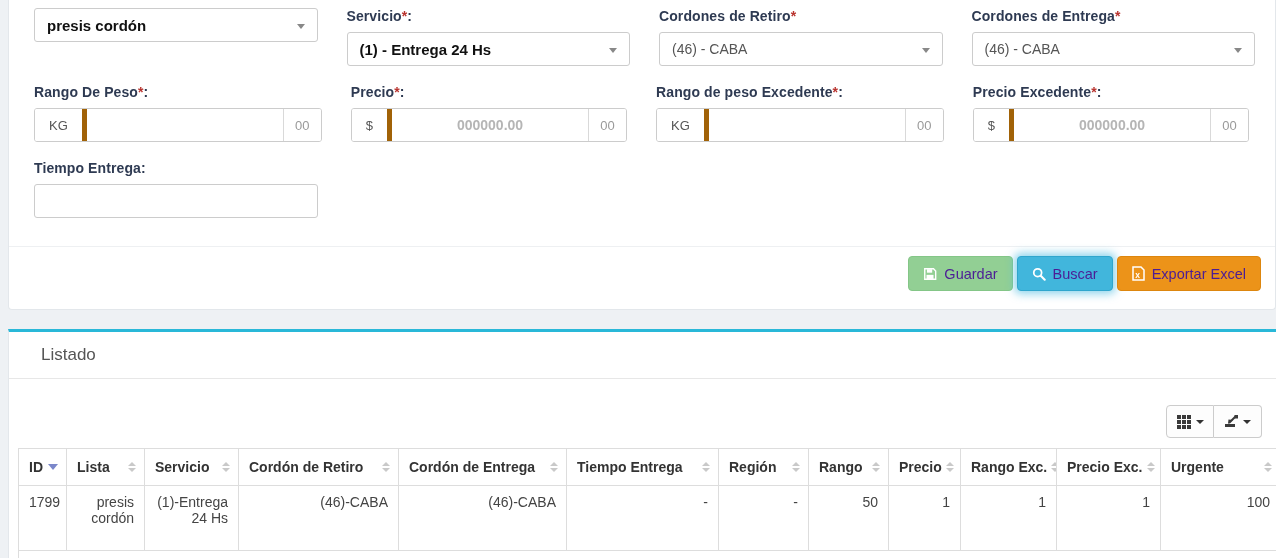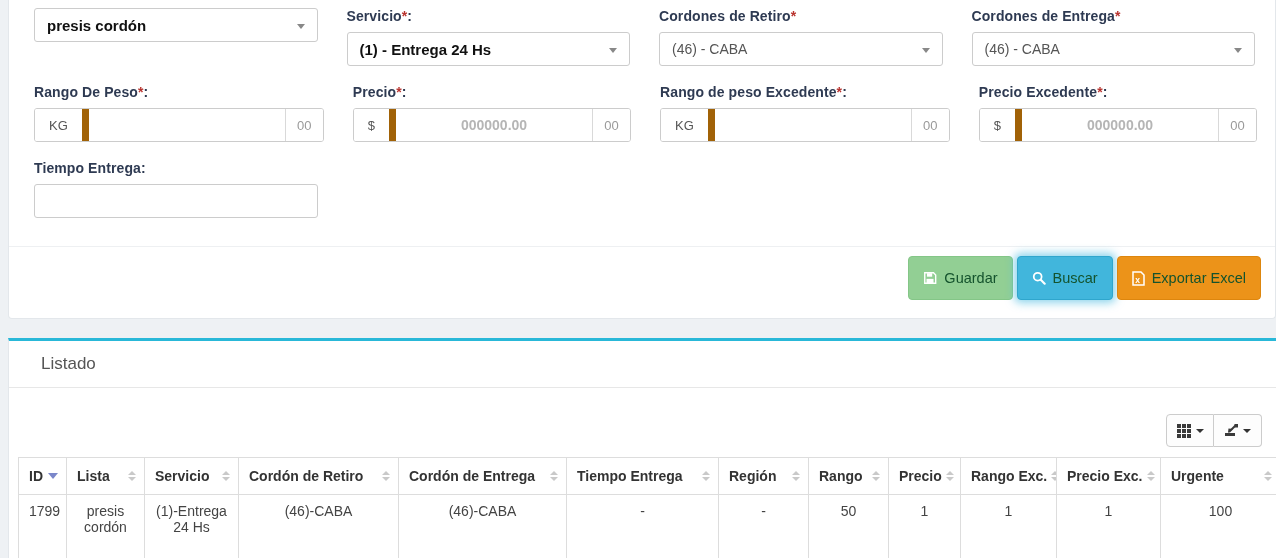--- a/index.html
+++ b/index.html
@@ -63,21 +63,21 @@
     height: 34px;
     border: 1px solid #ccc;
     border-radius: 3px;
     background: #fff;
     overflow: hidden;
   }
   .igroup .addon {
     display: flex; align-items: center; justify-content: center;
     padding: 0 14px;
     font-size: 13px; color: #555;
-    border-right: 7px solid #a16207;
+    border-right: 5px solid #a16207;
     background: #fff;
     white-space: nowrap;
   }
   .igroup input.main {
     flex: 1; min-width: 0;
     border: none; outline: none;
     text-align: center;
     font-size: 14px; font-weight: bold; color: #4c1d95;
   }
   .igroup input.main::placeholder { color: #b5b5b5; font-weight: bold; }
@@ -99,24 +99,24 @@
     border-top: 1px solid #eef0f2;
     margin: 28px 0 0 0;
   }
   .actions {
     display: flex;
     justify-content: flex-end;
     gap: 4px;
     margin: 9px 14px 0 0;
   }
   .btn {
-    height: 44px;
+    height: 35px;
     border-radius: 4px;
     border: 1px solid transparent;
-    color: #14532d;
+    color: #4c1d95;
     font-family: "Liberation Sans", sans-serif;
     font-size: 14.5px;
     padding: 0 14px;
     display: inline-flex;
     align-items: center;
     gap: 7px;
     cursor: pointer;
   }
   .btn-save   { background: #92cf94; border-color: #84c687; }
   .btn-search { background: #41b6dc; border-color: #2fa6cd;
@@ -167,21 +167,21 @@
   
   .table-zone { margin-left: 9px; overflow: hidden; }
   table.listado {
     border-collapse: collapse;
     table-layout: fixed;
     width: 1262px;
   }
   table.listado th, table.listado td {
     border: 1px solid #ddd;
     padding: 8px 10px;
-    text-align: center;
+    text-align: right;
     vertical-align: top;
     font-size: 14px;
     overflow: hidden;
   }
   table.listado th {
     font-weight: bold;
     color: #333;
     padding: 10px 8px 10px 10px;
     white-space: nowrap;
     cursor: pointer;

